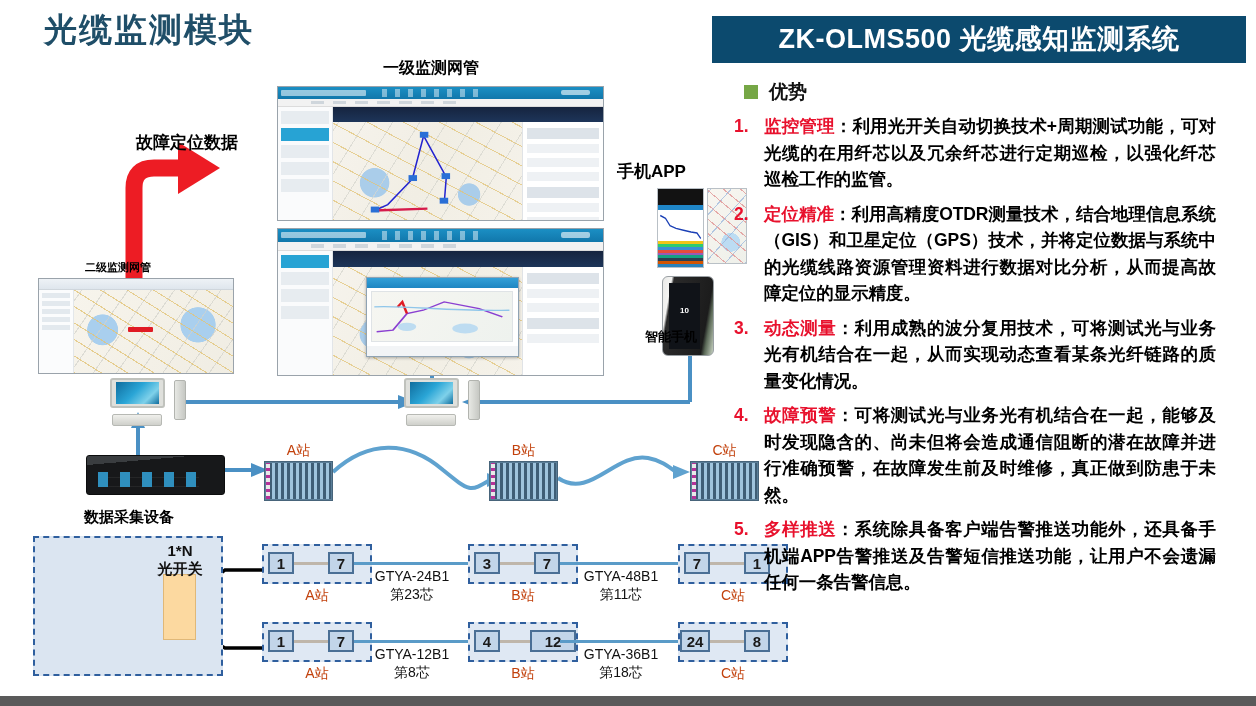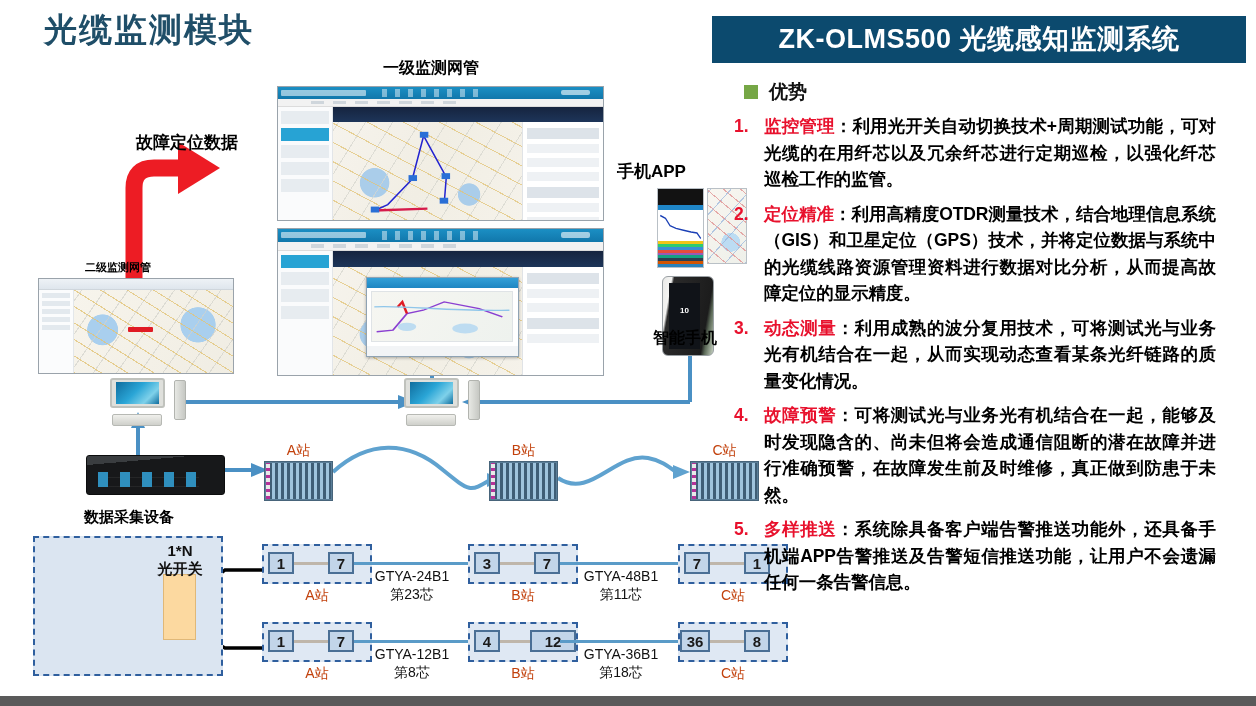--- a/index.html
+++ b/index.html
@@ -343,21 +343,21 @@
 
     <div class="app-shot" style="left:707px; top:188px; width:40px; height:76px;">
       <div class="app-map"></div>
     </div>
 
     <div class="phone" style="left:662px; top:276px; width:52px; height:80px;">
       <div class="phone-screen">
         <div class="phone-ten">10</div>
       </div>
     </div>
-    <div class="lbl" style="left:645px; top:328px; font-size:16px;margin-left:8px;">智能手机</div>
+    <div class="lbl" style="left:645px; top:328px; font-size:13px;">智能手机</div>
 
     <div class="pc" style="left:110px; top:378px; width:76px; height:48px;">
       <div class="pc-mon">
           <div class="pc-scr"></div>
         </div>
       <div class="pc-kbd"></div>
       <div class="pc-tower"></div>
     </div>
     <div class="pc" style="left:404px; top:378px; width:76px; height:48px;">
       <div class="pc-mon">
@@ -428,21 +428,21 @@
     <div class="port" style="left:474px; top:100px; width:26px; height:22px;">4</div>
     <div class="line-grey" style="left:500px; top:110px; width:30px;"></div>
     <div class="port" style="left:530px; top:100px; width:46px; height:22px;">12</div>
     <div class="sta-lbl" style="left:468px; top:135px; width:110px;">B站</div>
 
     <div class="line-blue" style="left:560px; top:110px; width:120px;"></div>
     <div class="cab-lbl" style="left:566px; top:116px; width:110px;">GTYA-36B1</div>
     <div class="cab-lbl" style="left:566px; top:134px; width:110px;">第18芯</div>
 
     <div class="dash-box-plain" style="left:678px; top:92px; width:110px; height:40px;"></div>
-    <div class="port" style="left:680px; top:100px; width:30px; height:22px;">36</div>
+    <div class="port" style="left:680px; top:100px; width:30px; height:22px;">24</div>
     <div class="line-grey" style="left:710px; top:110px; width:34px;"></div>
     <div class="port" style="left:744px; top:100px; width:26px; height:22px;">8</div>
     <div class="sta-lbl" style="left:678px; top:135px; width:110px;">C站</div>
   </div>
 
   <div class="right-panel">
     <div class="rp-header">ZK-OLMS500 光缆感知监测系统</div>
 
     <div class="rp-subhead">
       <span class="rp-bullet-sq"></span>

